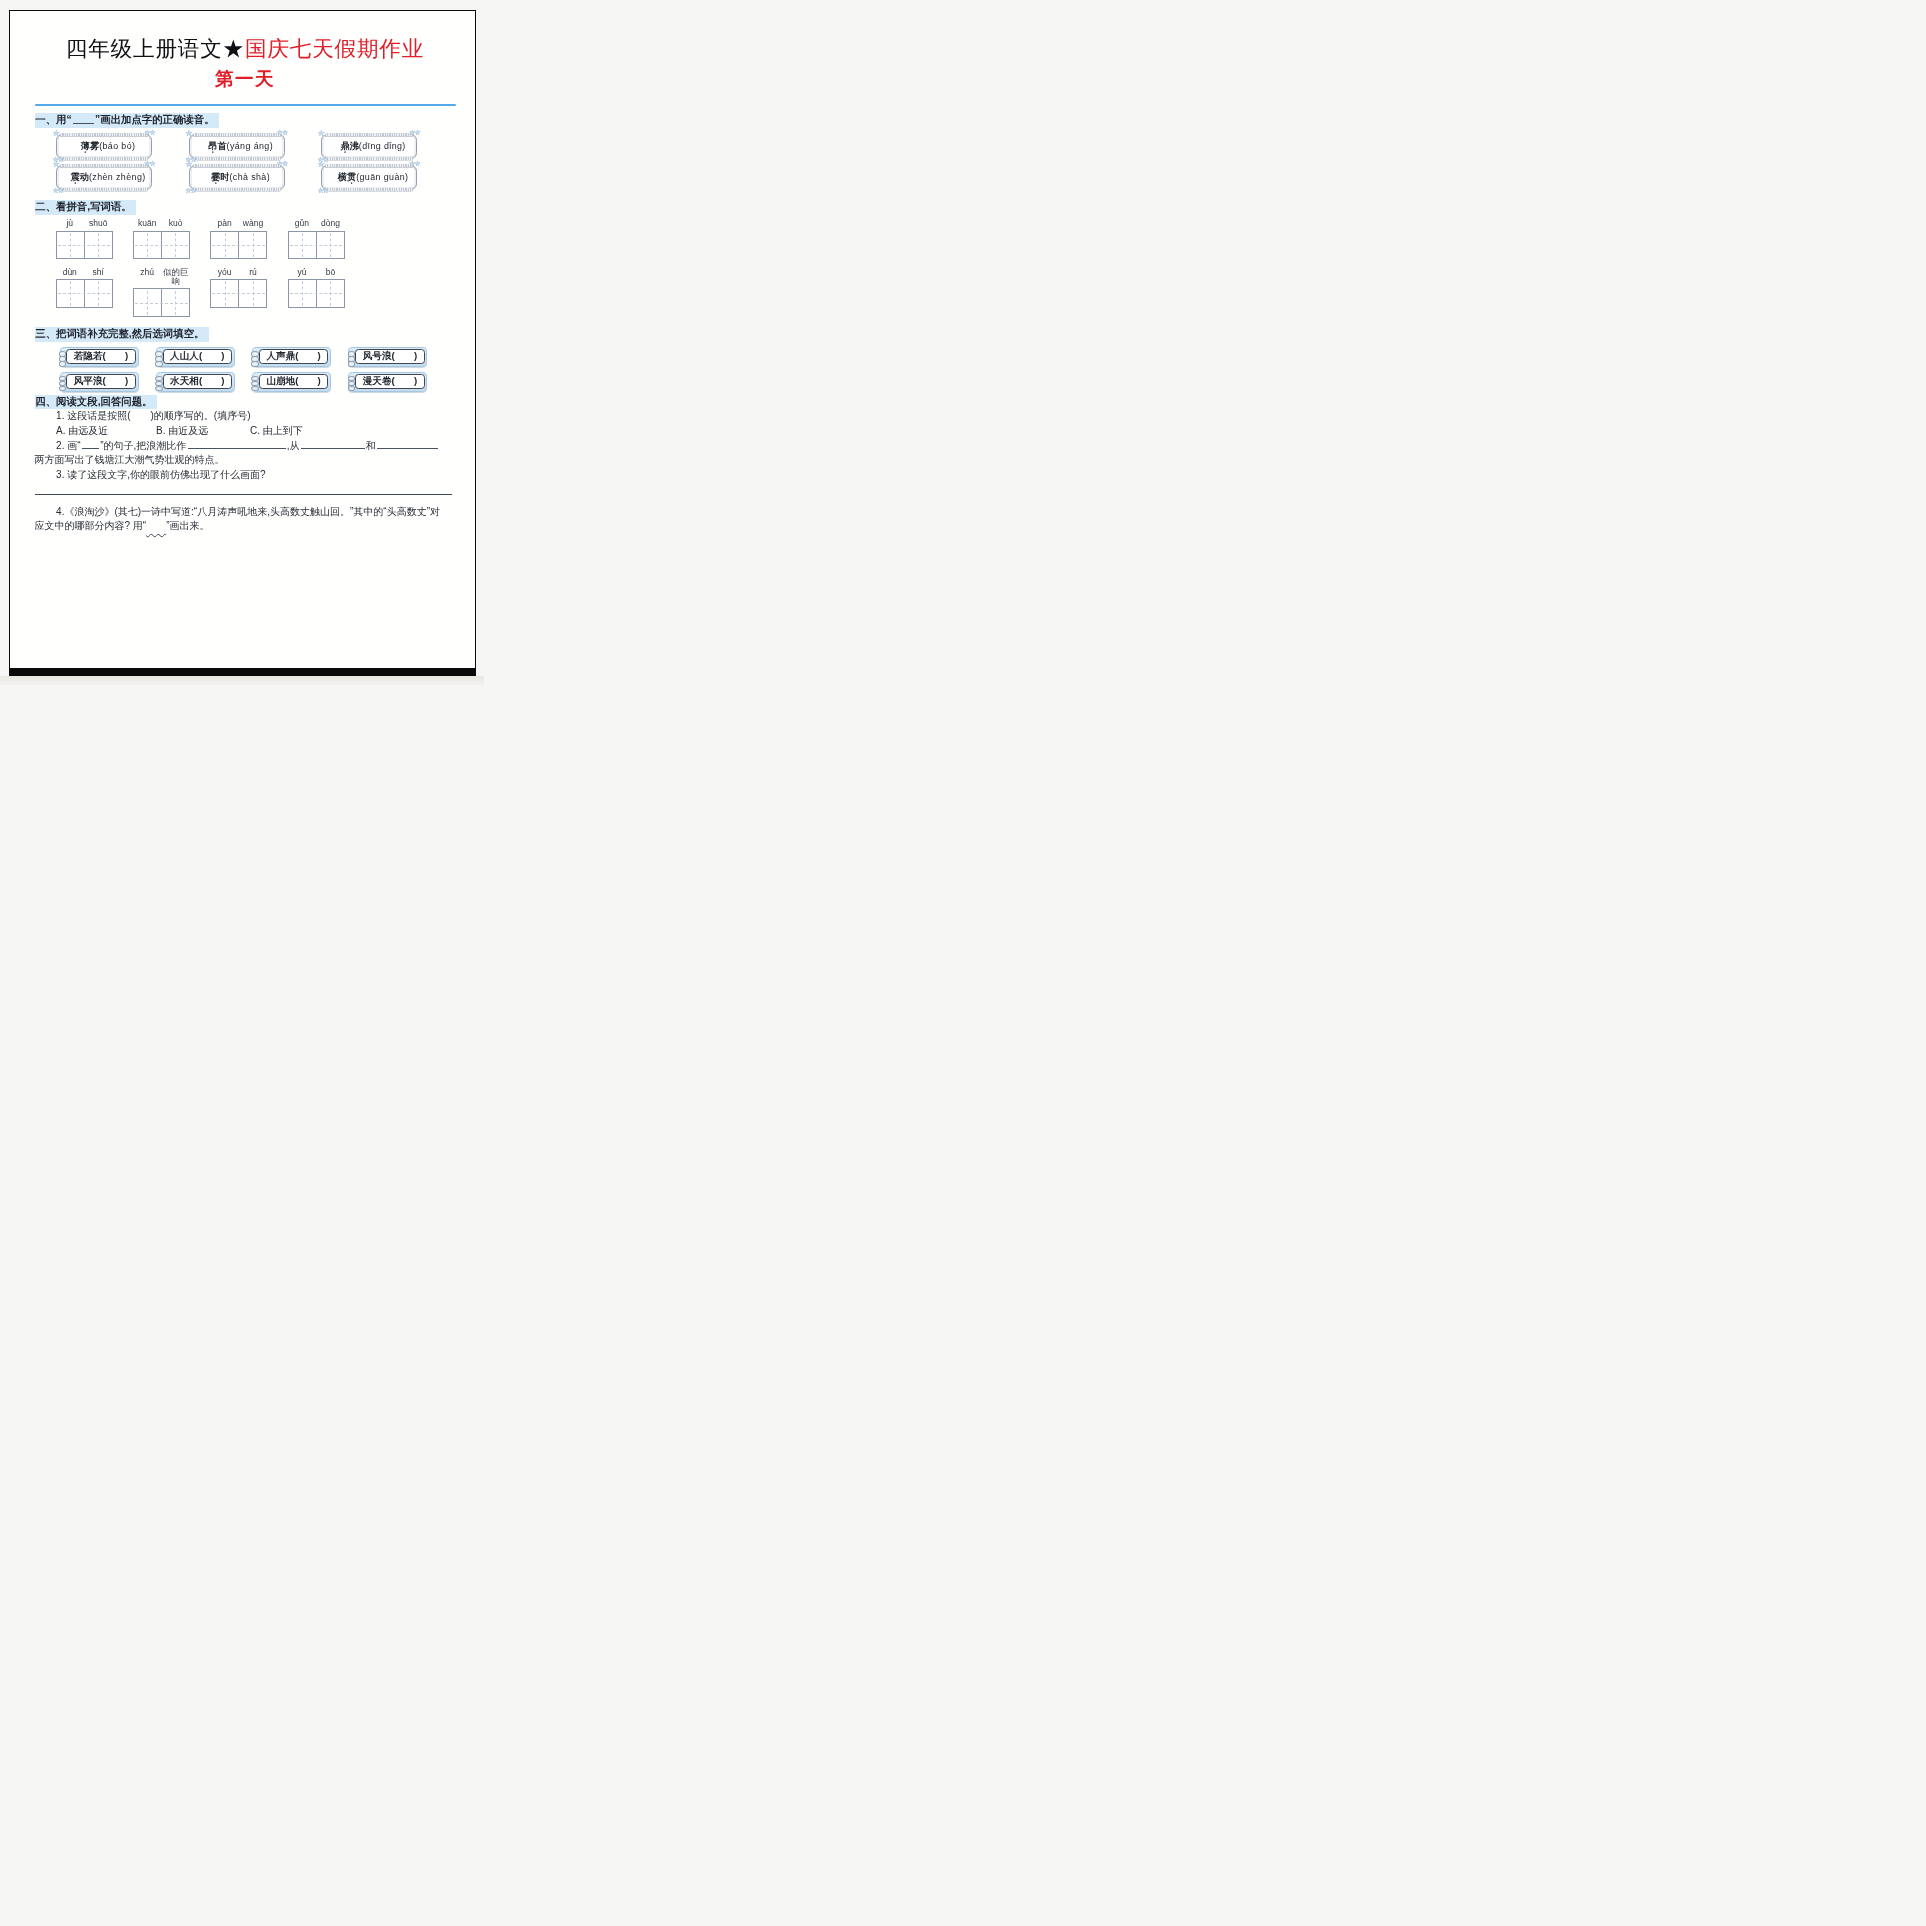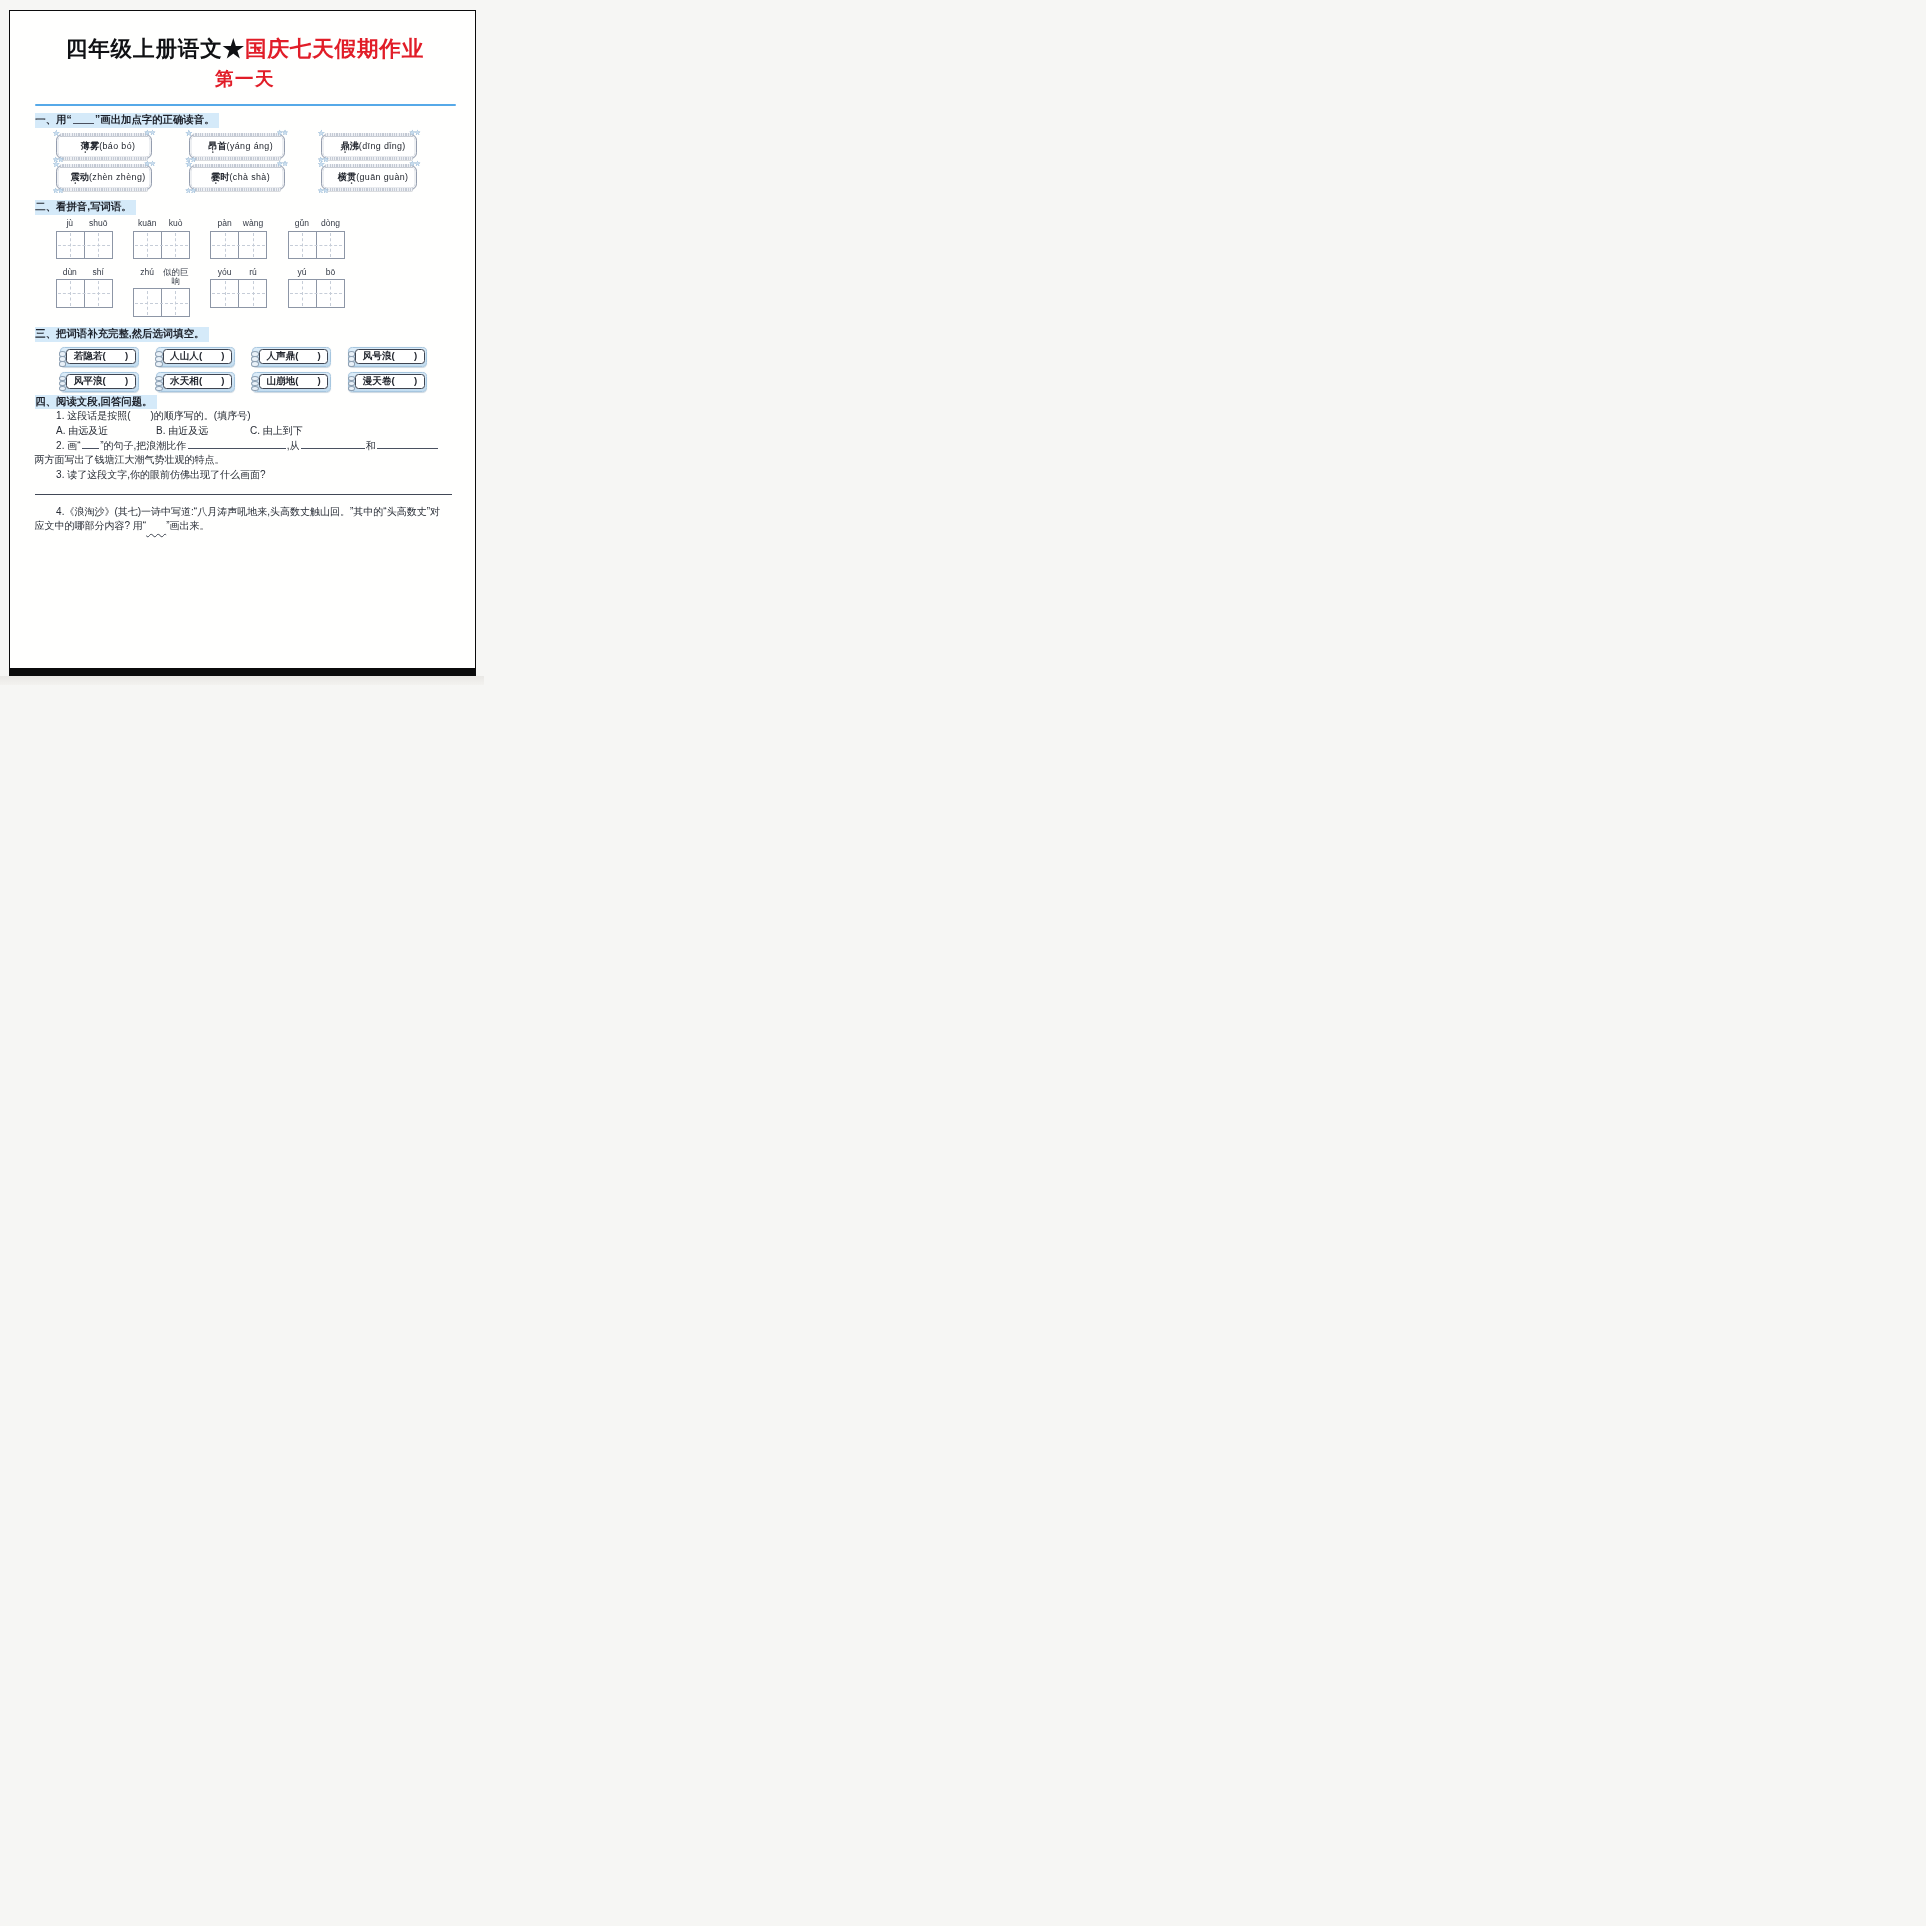--- a/index.html
+++ b/index.html
@@ -12,21 +12,21 @@
   }
   .frame{
     position:absolute;left:8.5px;right:8.5px;top:10.4px;height:658px;
     background:#fffffe;
     border:1.5px solid #0b0b0c;border-bottom:none;
     box-sizing:border-box;
   }
   .content{padding:25px 19px 0 25px;}
 
   
-  .titleline{text-align:center;font-weight:700;font-size:21.6px;line-height:25px;letter-spacing:0.8px;white-space:nowrap;}
+  .titleline{text-align:center;font-weight:400;font-size:21.6px;line-height:25px;letter-spacing:0.8px;white-space:nowrap;}
   .t-black{color:#101114;}
   .t-red{color:#e11d28;}
   .subtitle{text-align:center;font-weight:900;font-size:18.5px;line-height:21.6px;margin-top:7px;letter-spacing:1.5px;}
   .blueline{height:1.9px;background:#56a9e8;border-radius:1.2px;margin-top:14px;}
 
   
   .sec-heading{
     display:inline-block;font-size:10.4px;font-weight:800;line-height:12.3px;
     background:#d5eaf9;padding:1.2px 4.6px 1.2px 0.8px;color:#1d212a;
     white-space:nowrap;

